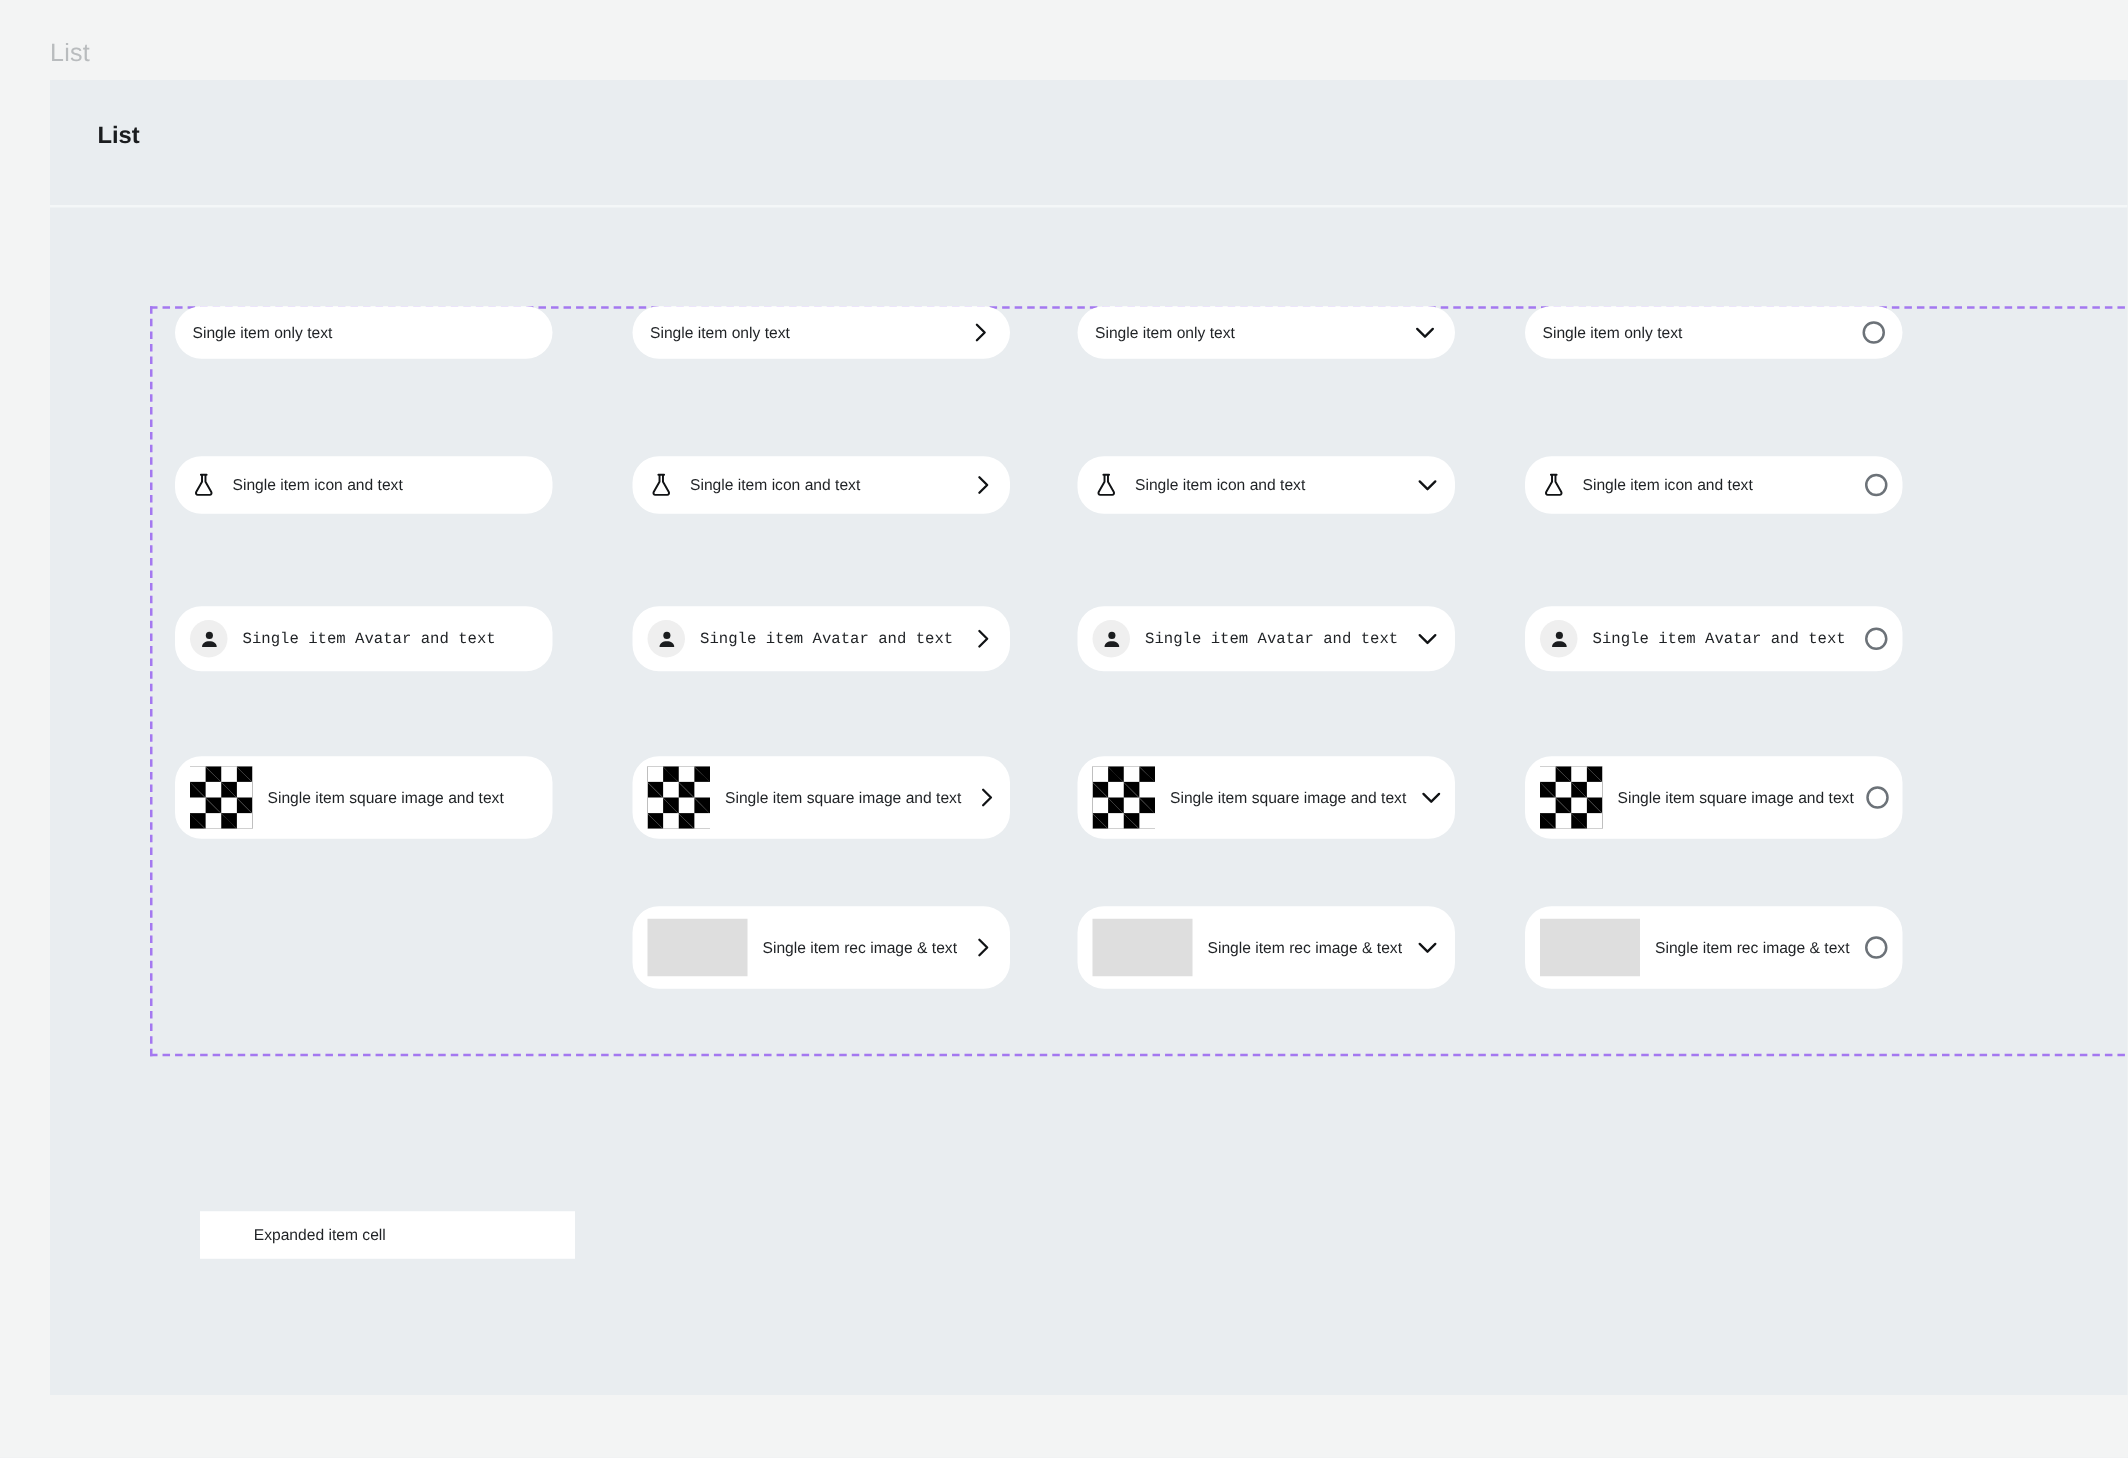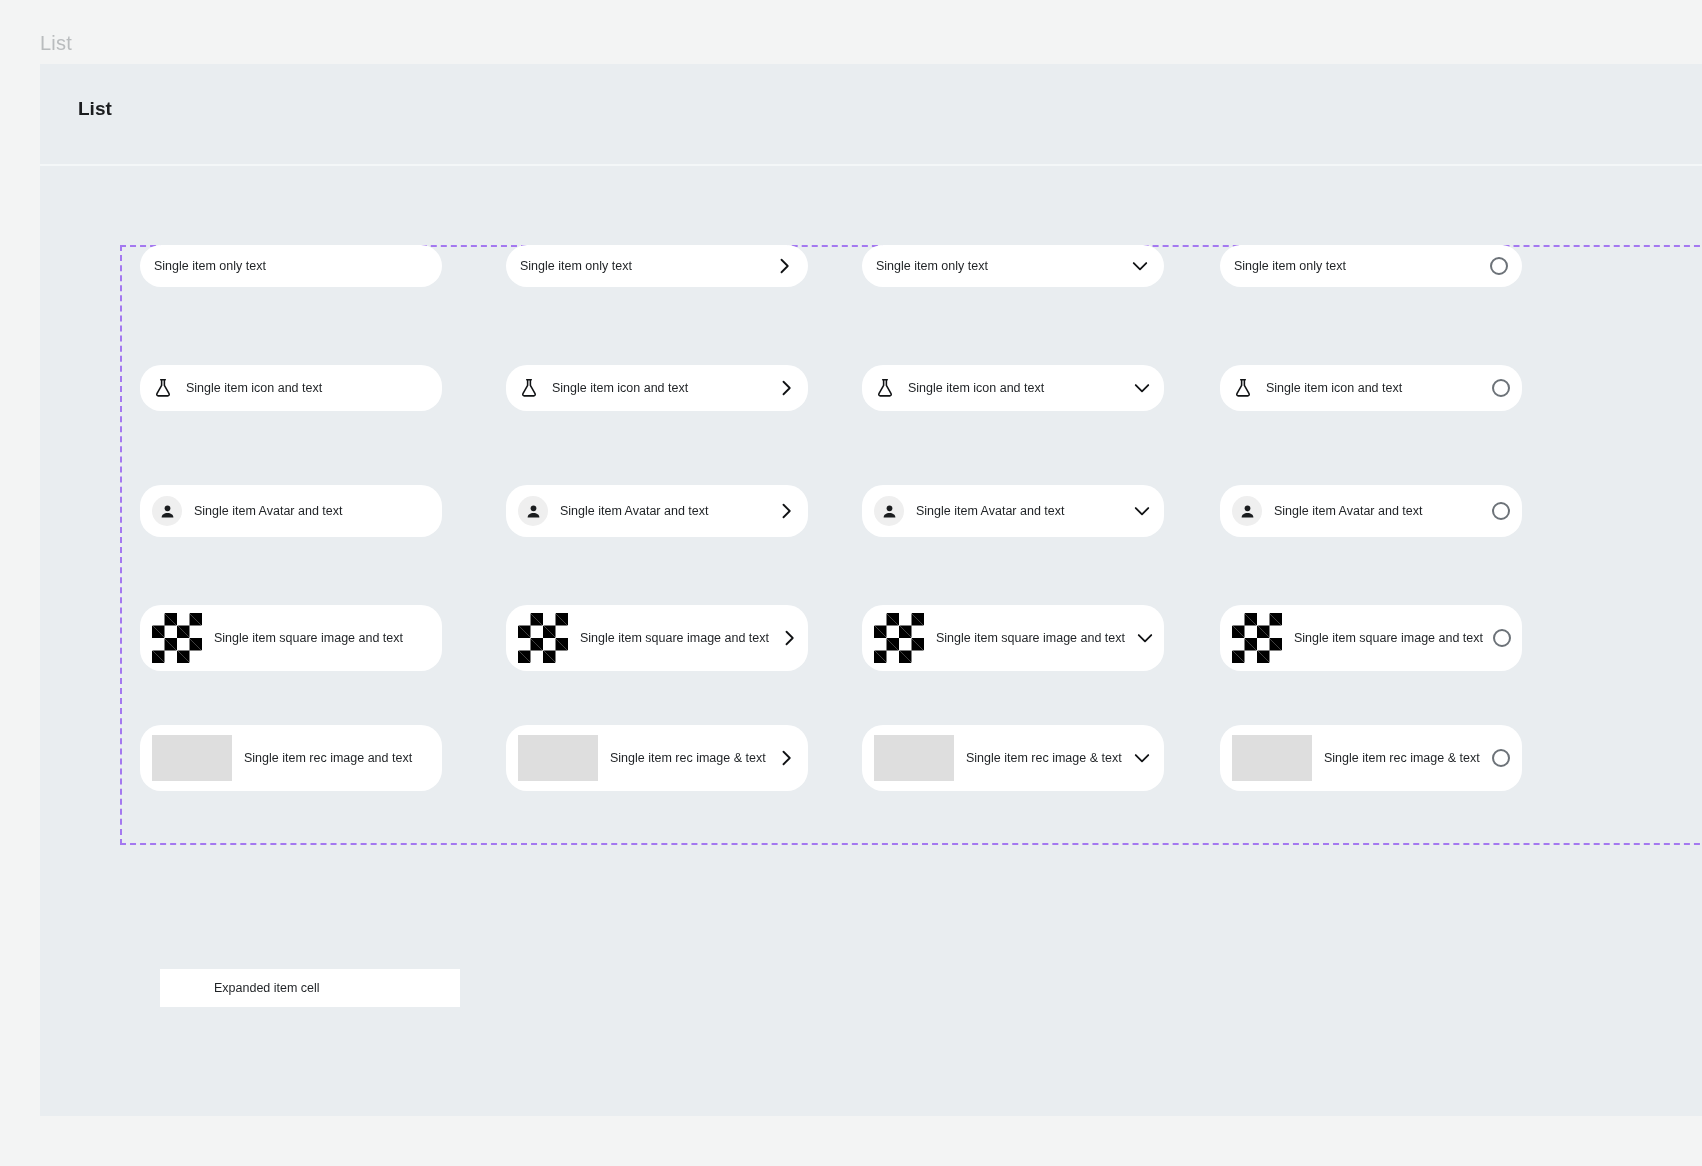--- a/index.html
+++ b/index.html
@@ -85,21 +85,21 @@
     background: #ffffff;
     box-sizing: border-box;
     display: flex;
     align-items: center;
     position: relative;
     border-radius: 21px;
   }
 
   .card.h-sm { height: 42px; padding: 0 14px; }
   .card.h-md { height: 46px; padding: 0 12px; }
-  .card.h-lg { height: 52px; padding: 0 12px; }
+  .card.h-lg { height: 52px; padding: 0 12px; font-family: Liberation Mono, monospace; }
   .card.h-xl { height: 66px; padding: 0 0; }
 
   .label {
     font-size: 12.5px;
     color: #1f2225;
     white-space: nowrap;
     line-height: 1;
   }
 
   .spacer { flex: 1 1 auto; }
@@ -164,21 +164,21 @@
     position: absolute;
     left: 120px;
     top: 905px;
     width: 300px;
   }
   .expanded-card {
     background: #fff;
     height: 38px;
     display: flex;
     align-items: center;
-    padding-left: 54px;
+    padding-left: 43px;
     box-sizing: border-box;
   }
 </style>
 </head>
 <body>
 
 <div class="page-label">List</div>
 
 <div class="canvas">
 
@@ -355,27 +355,20 @@
         <div class="cell col3">
           <div class="card h-xl" style="padding: 0px 12px;">
             <span class="sq-image"></span>
             <span class="label">Single item square image and text</span>
             <span class="spacer"></span>
             <span class="radio"></span>
           </div>
         </div>
       </div>
       <div class="row">
-        <div class="cell col0">
-          <div class="card h-xl" style="padding: 0px 12px;">
-            <span class="rec-image"></span>
-            <span class="label">Single item rec image and text</span>
-            <span class="spacer"></span>
-          </div>
-        </div>
         <div class="cell col1">
           <div class="card h-xl" style="padding: 0px 12px;">
             <span class="rec-image"></span>
             <span class="label">Single item rec image &amp; text</span>
             <span class="spacer"></span>
             <svg class="chev" viewBox="0 0 24 24" fill="none" stroke="#111315" stroke-width="2.2" stroke-linecap="round" stroke-linejoin="round">
               <path d="M9 4.5L16.5 12L9 19.5"></path>
             </svg>
           </div>
         </div>

